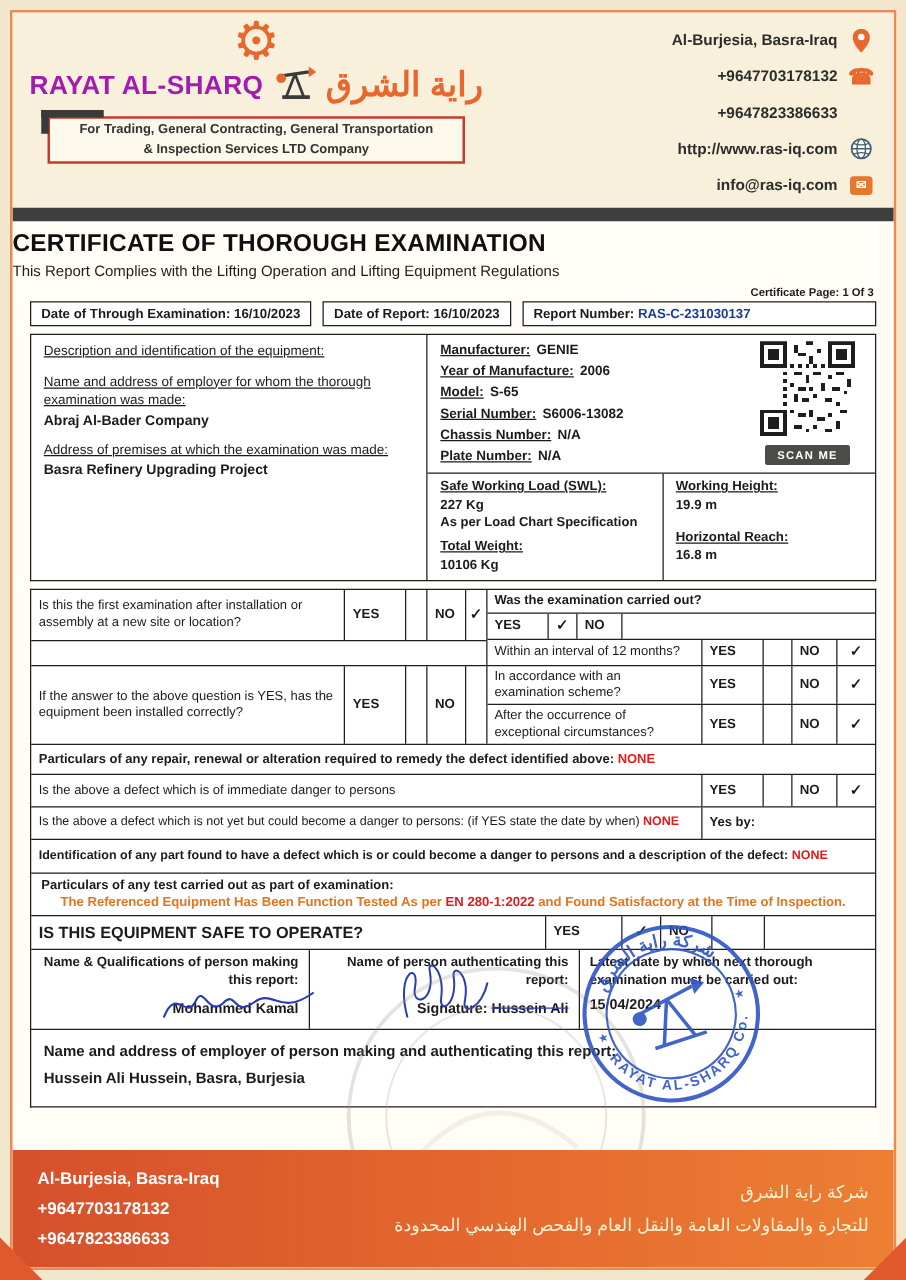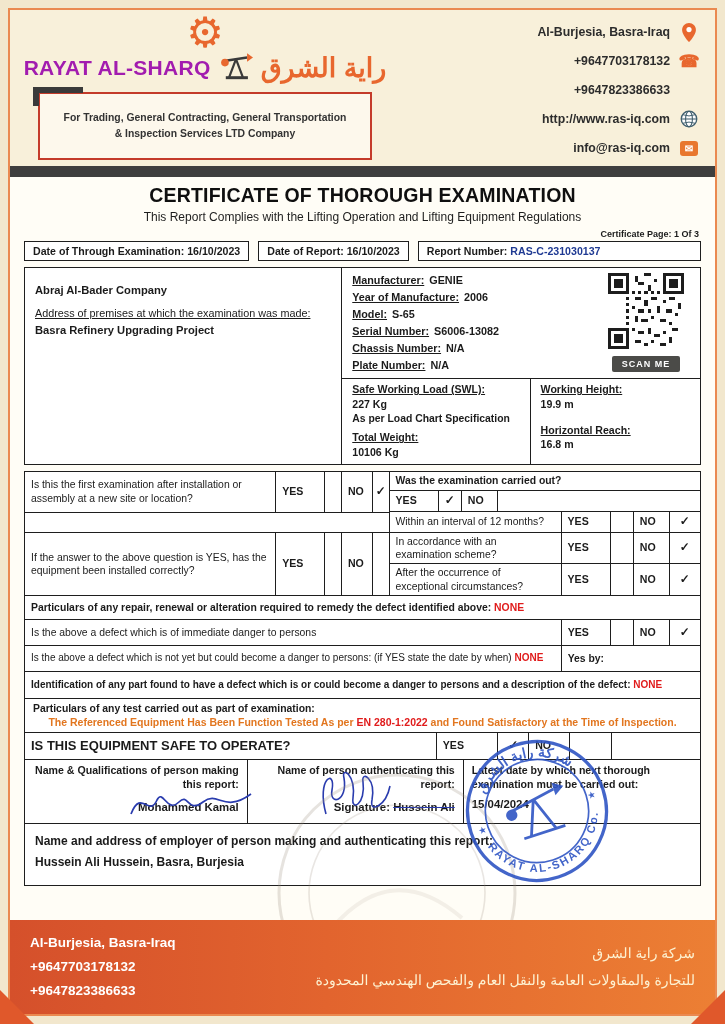--- a/index.html
+++ b/index.html
@@ -10,31 +10,31 @@
   .tri-bl{left:0;bottom:0;border-bottom:34px solid #e0582b;border-right:34px solid transparent;}
   .tri-br{right:0;bottom:0;border-bottom:34px solid #e0582b;border-left:34px solid transparent;}
 
   
   .hdr{position:relative;height:156px;background:#f8f0da;}
   .logo-block{position:absolute;left:28px;top:2px;width:334px;text-align:center;}
   .gear{font-size:42px;line-height:1;color:#e8672e;}
   .logo-row{display:flex;align-items:center;justify-content:center;gap:8px;margin-top:-3px;}
   .logo-en{font-size:21px;font-weight:bold;color:#a21caf;letter-spacing:.3px;white-space:nowrap;}
   .logo-ar{font-size:27px;font-weight:bold;color:#e8672e;line-height:1;white-space:nowrap;}
-  .tagline-box{position:relative;margin-top:7px;border:2px solid #c43b2a;background:#fdf8ec;padding:16px 6px;font-size:10.4px;font-weight:600;color:#333;line-height:1.55;}
+  .tagline-box{position:relative;margin-top:7px;border:2px solid #c43b2a;background:#fdf8ec;padding:1px 6px;font-size:10.4px;font-weight:600;color:#333;line-height:1.55;}
   .tagline-box::before{content:"";position:absolute;left:-7px;top:-7px;width:44px;height:13px;border-left:6px solid #3a3a3a;border-top:6px solid #3a3a3a;}
   .contact{position:absolute;right:16px;top:12px;}
   .c-row{display:flex;align-items:center;justify-content:flex-end;gap:9px;margin-bottom:9px;font-size:12.3px;font-weight:600;color:#2c2c2c;}
   .c-ic{width:20px;height:20px;display:flex;justify-content:center;align-items:center;}
   .phone-glyph{color:#e8672e;font-size:17px;line-height:1;}
   .mail-badge{width:18px;height:15px;background:#e8772e;color:#fff;border-radius:3px;font-size:10px;display:flex;align-items:center;justify-content:center;}
   .dark-bar{height:11px;background:#3e3e3e;}
 
   
-  .title-block{text-align:center;margin-top:7px;}
+  .title-block{margin-top:7px;}
   .title{font-size:19.5px;font-weight:800;color:#0f0f0f;letter-spacing:.2px;}
   .subtitle{font-size:12px;margin-top:3px;color:#1e1e1e;}
   .page-label{text-align:right;font-size:9px;font-weight:bold;margin:5px 16px 2px 0;}
 
   .meta-row{display:flex;gap:9px;margin:1px 14px 0;}
   .meta-box{border:1.4px solid #1e1e1e;background:#fff;padding:3px 8px;font-size:10.6px;font-weight:bold;white-space:nowrap;}
   .meta-box.grow{flex:1;}
   .blue{color:#1f3a93;}
   .red{color:#e01b1b;font-weight:bold;}
 
@@ -193,22 +193,24 @@
       </div>
       <div class="meta-box grow">
         <span>Report Number:</span>
         <span class="blue">RAS-C-231030137</span>
       </div>
     </div>
 
     <div class="equip">
       <div class="eq-left">
         <div class="pair">
+          <div class="lbl">Description and identification of the equipment:</div>
         </div>
         <div class="pair">
+          <div class="lbl">Name and address of employer for whom the thorough examination was made:</div>
           <div class="val">Abraj Al-Bader Company</div>
         </div>
         <div class="pair">
           <div class="lbl">Address of premises at which the examination was made:</div>
           <div class="val">Basra Refinery Upgrading Project</div>
         </div>
       </div>
       <div class="eq-right">
         <div class="eq-top">
           <div class="spec-list">

